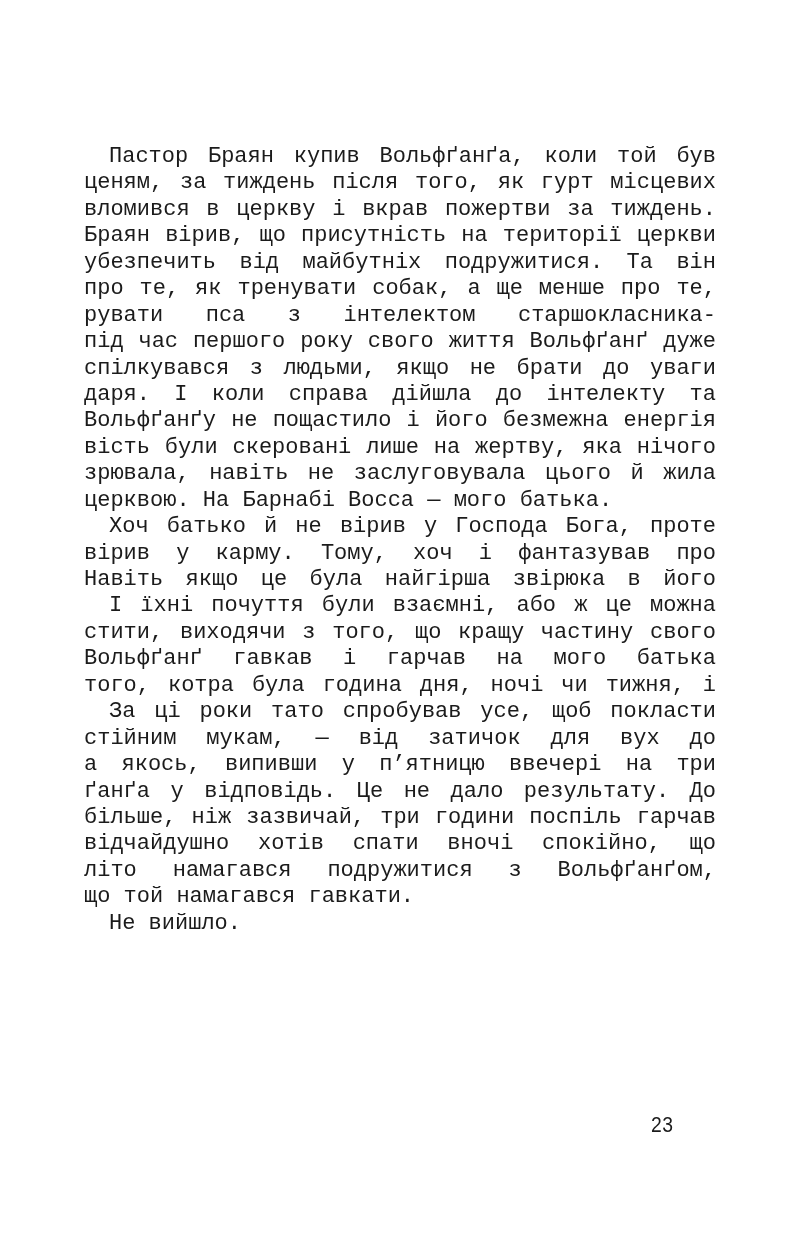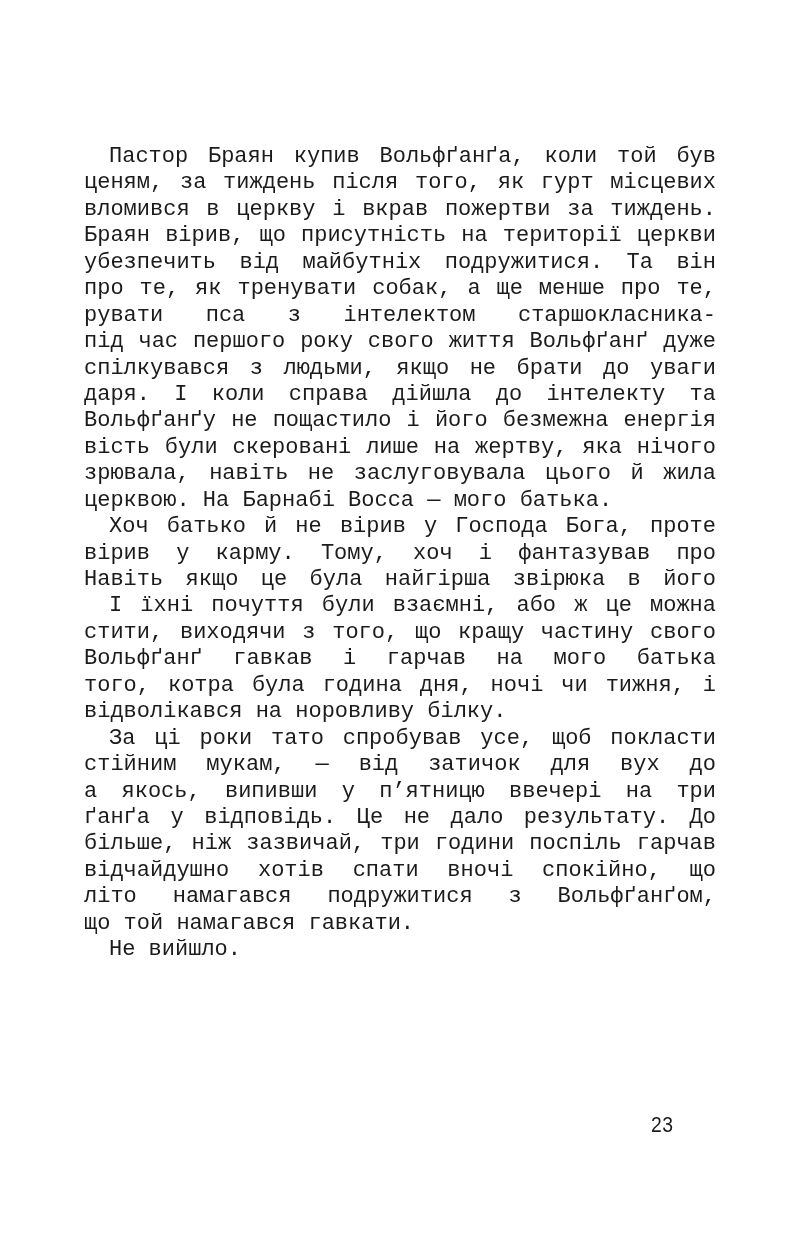--- a/index.html
+++ b/index.html
@@ -86,21 +86,20 @@
       <div class="line indent">Хоч батько й не вірив у Господа Бога, проте він щиро</div>
       <div class="line">вірив у карму. Тому, хоч і фантазував про вбивство Вольф-</div>
       <div class="line last">Навіть якщо це була найгірша звірюка в його житті.</div>
     </div>
 
     <div class="paragraph">
       <div class="line indent">І їхні почуття були взаємні, або ж це можна було припу-</div>
       <div class="line">стити, виходячи з того, що кращу частину свого життя</div>
       <div class="line">Вольфґанґ гавкав і гарчав на мого батька незалежно від</div>
       <div class="line">того, котра була година дня, ночі чи тижня, і лише зрідка</div>
-      <div class="line last">відволікався на норовливу білку.</div>
     </div>
 
     <div class="paragraph">
       <div class="line indent">За ці роки тато спробував усе, щоб покласти край по-</div>
       <div class="line">стійним мукам, — від затичок для вух до попереджень,</div>
       <div class="line">а якось, випивши у п’ятницю ввечері на три келихи вина</div>
       <div class="line">ґанґа у відповідь. Це не дало результату. До того ж тато так</div>
       <div class="line">більше, ніж зазвичай, три години поспіль гарчав на Вольф-</div>
       <div class="line">відчайдушно хотів спати вночі спокійно, що якось ціле</div>
       <div class="line">літо намагався подружитися з Вольфґанґом, сподіваючись,</div>

